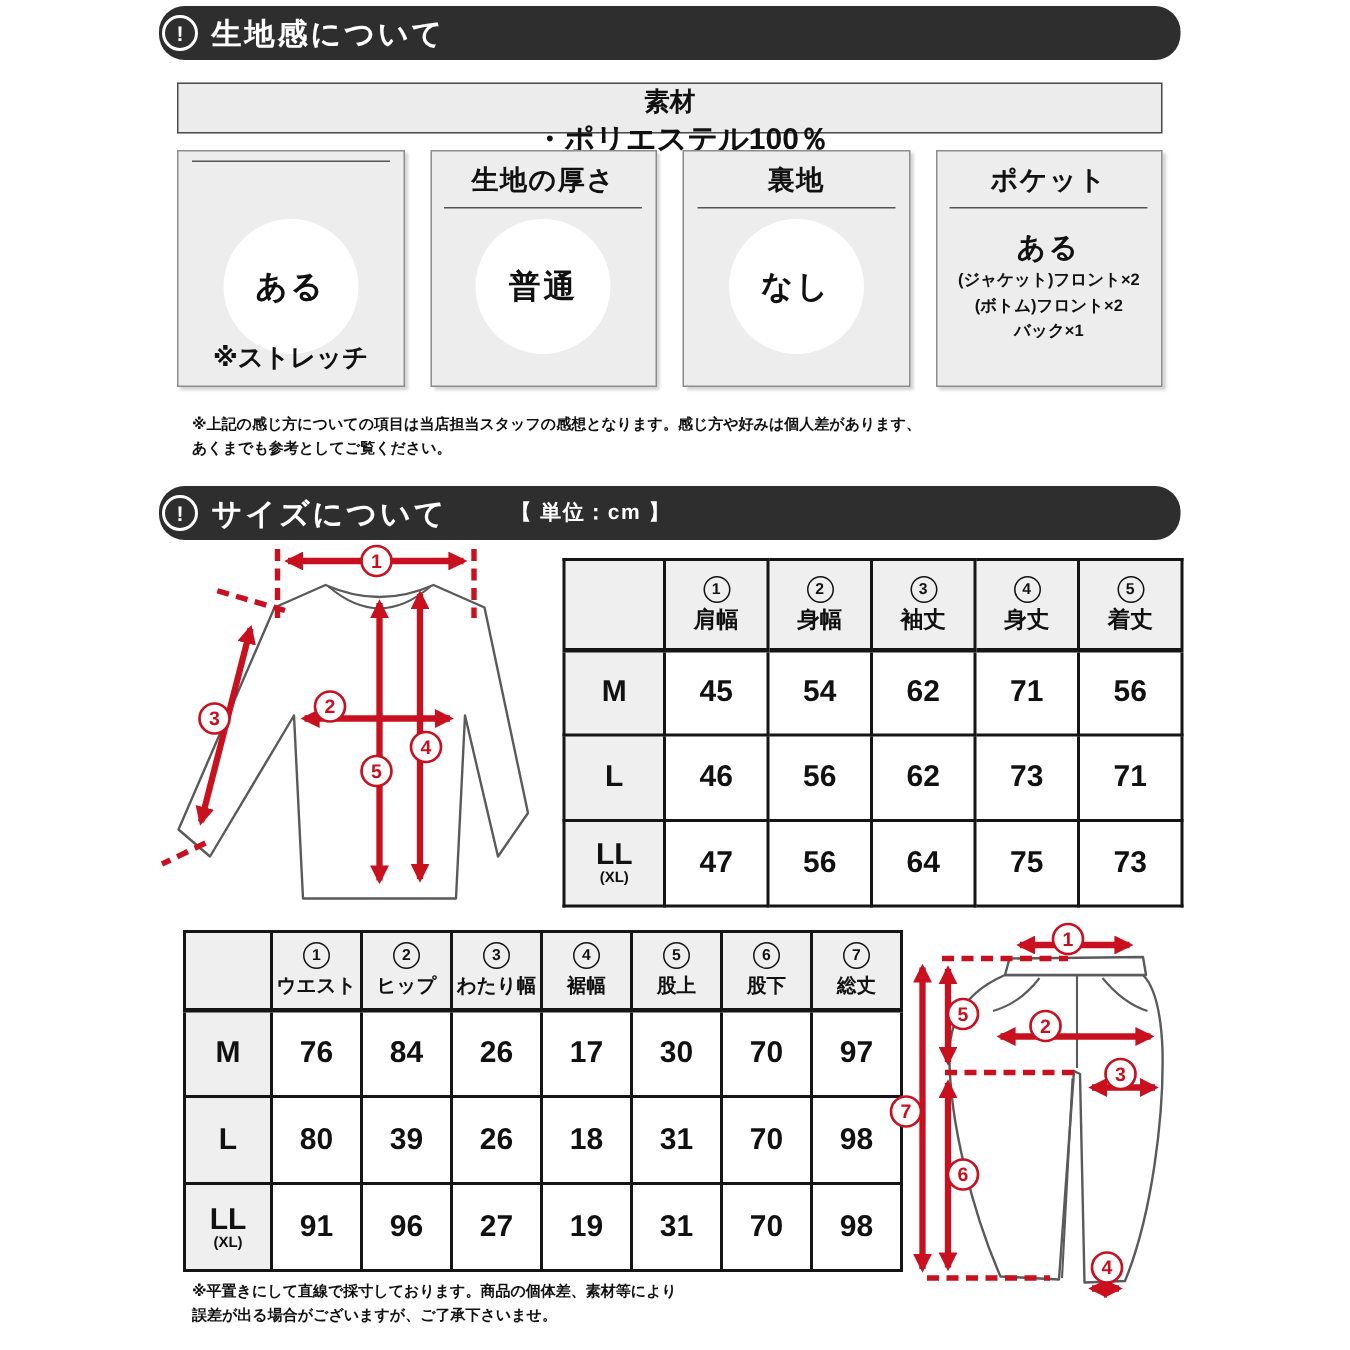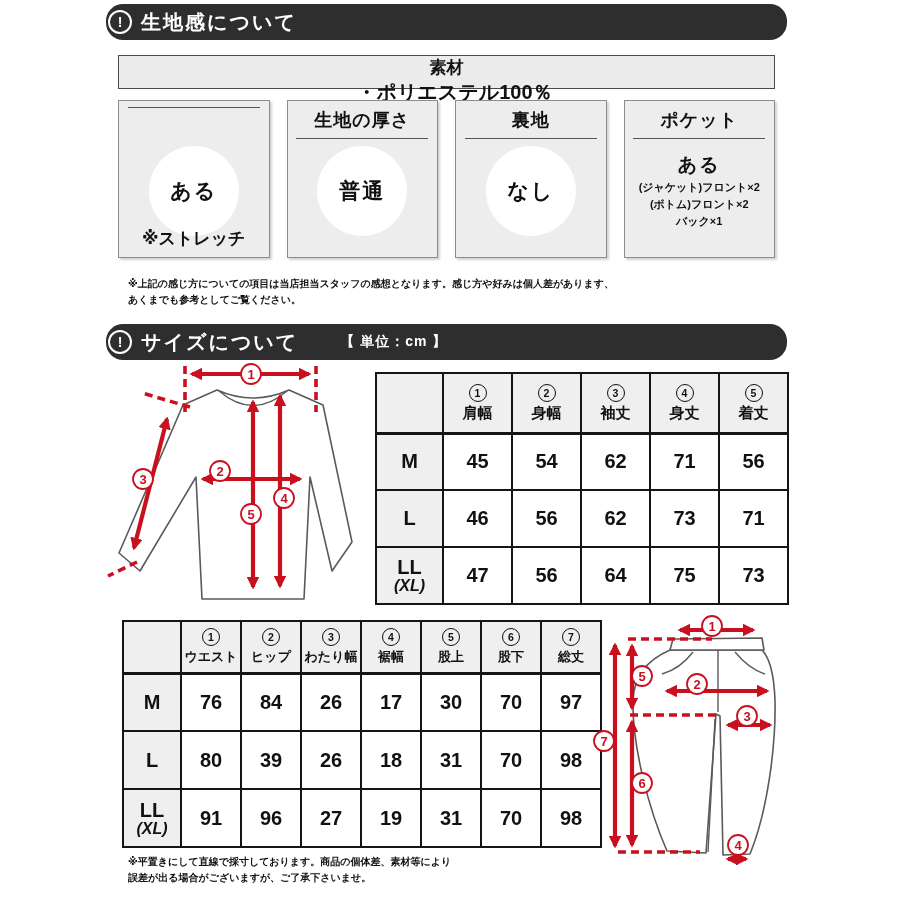--- a/index.html
+++ b/index.html
@@ -65,21 +65,21 @@
   .table-bottom { left:122px; top:620px; width:478px; }
   .cnum {
     display:inline-flex; align-items:center; justify-content:center;
     width:16px; height:16px; border:1.5px solid #111; border-radius:50%;
     font-size:10.5px; font-weight:bold; line-height:1;
   }
   .hlabel { font-size:15px; font-weight:bold; margin-top:2px; }
   .table-bottom .hlabel { font-size:13px; }
   .cell-val { font-size:20px; font-weight:bold; }
   .size-label { font-size:20px; font-weight:bold; line-height:1.05; }
-  .size-note { font-size:16px; font-weight:bold; line-height:1;font-style:italic; }
+  .size-note { font-size:10px; font-weight:bold; line-height:1; }
 
   
   .shirt-svg { position:absolute; left:105px; top:362px; width:270px; height:248px; }
   .pants-svg { position:absolute; left:590px; top:612px; width:220px; height:275px; }
   .garment { fill:#fff; stroke:#5a5a5a; stroke-width:1.6; stroke-linejoin:round; }
   .seam { fill:none; stroke:#5a5a5a; stroke-width:1.4; }
   .m-arrow { stroke:#c9101f; stroke-width:4.2; fill:none; }
   .m-dash { stroke:#c9101f; stroke-width:3.6; fill:none; stroke-dasharray:8 5; }
   .m-circ { fill:#fff; stroke:#c9101f; stroke-width:1.8; }
   .m-num { fill:#c9101f; font-size:13px; font-weight:bold; text-anchor:middle; font-family:"Liberation Sans","DejaVu Sans",sans-serif; }

